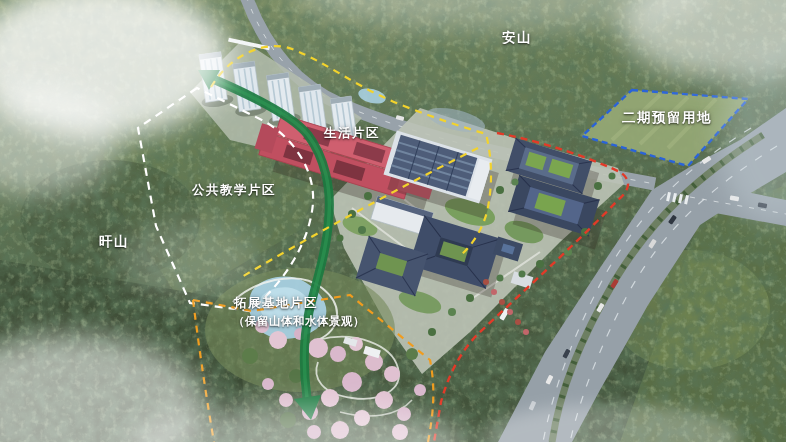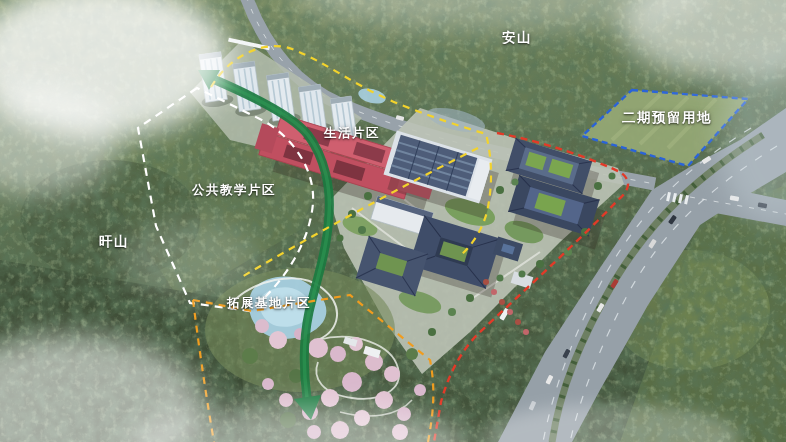--- a/index.html
+++ b/index.html
@@ -282,14 +282,15 @@
     <ellipse cx="610" cy="438" rx="130" ry="34" fill="#ffffff" filter="url(#soft8)" opacity="0.28"></ellipse>
     <ellipse cx="190" cy="260" rx="70" ry="40" fill="#ffffff" filter="url(#soft)" opacity="0.18"></ellipse>
   </g>
 </svg>
 
 <div class="lbl big" style="left:517px;top:38px">安山</div>
 <div class="lbl big" style="left:667px;top:118px">二期预留用地</div>
 <div class="lbl" style="left:352px;top:133px">生活片区</div>
 <div class="lbl" style="left:234px;top:190px">公共教学片区</div>
 <div class="lbl big" style="left:114px;top:242px">旰山</div>
-<div class="lbl" style="left:269px;top:303px">拓展基地片区</div>
+<div class="lbl" style="left:276px;top:303px">拓展基地片区</div>
+<div class="lbl small" style="left:299px;top:321px">（保留山体和水体景观）</div>
 </div>
 
 </body></html>

